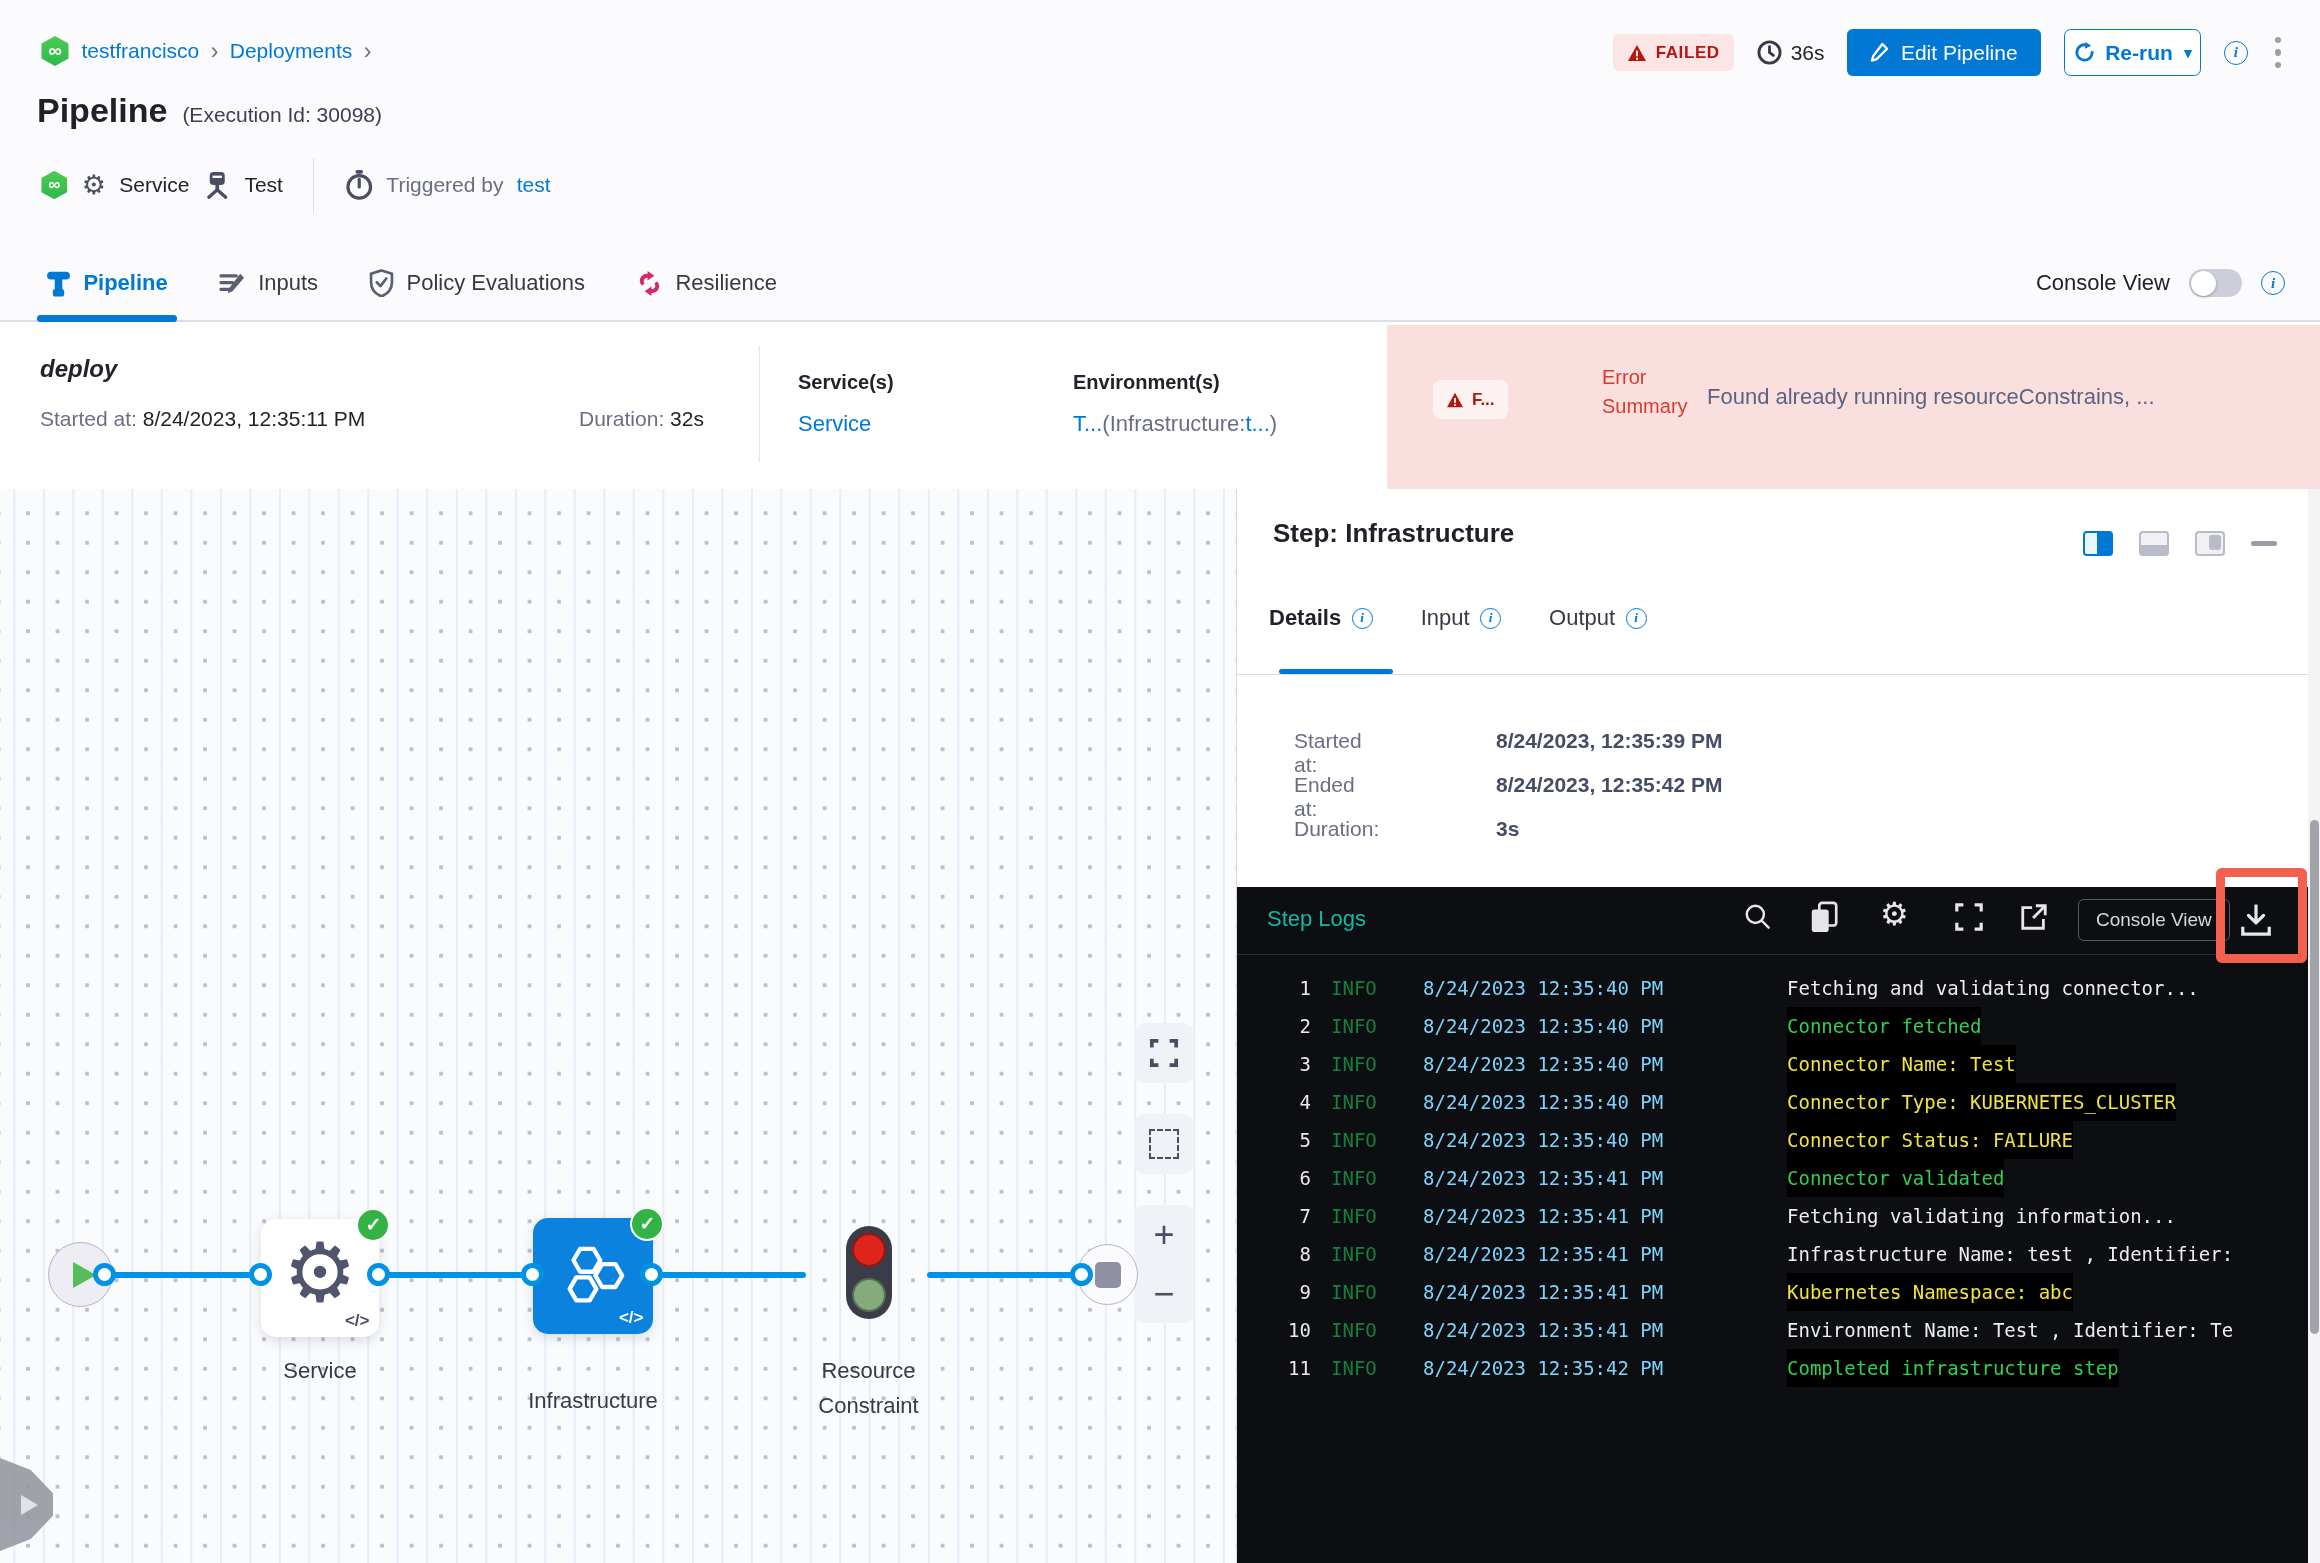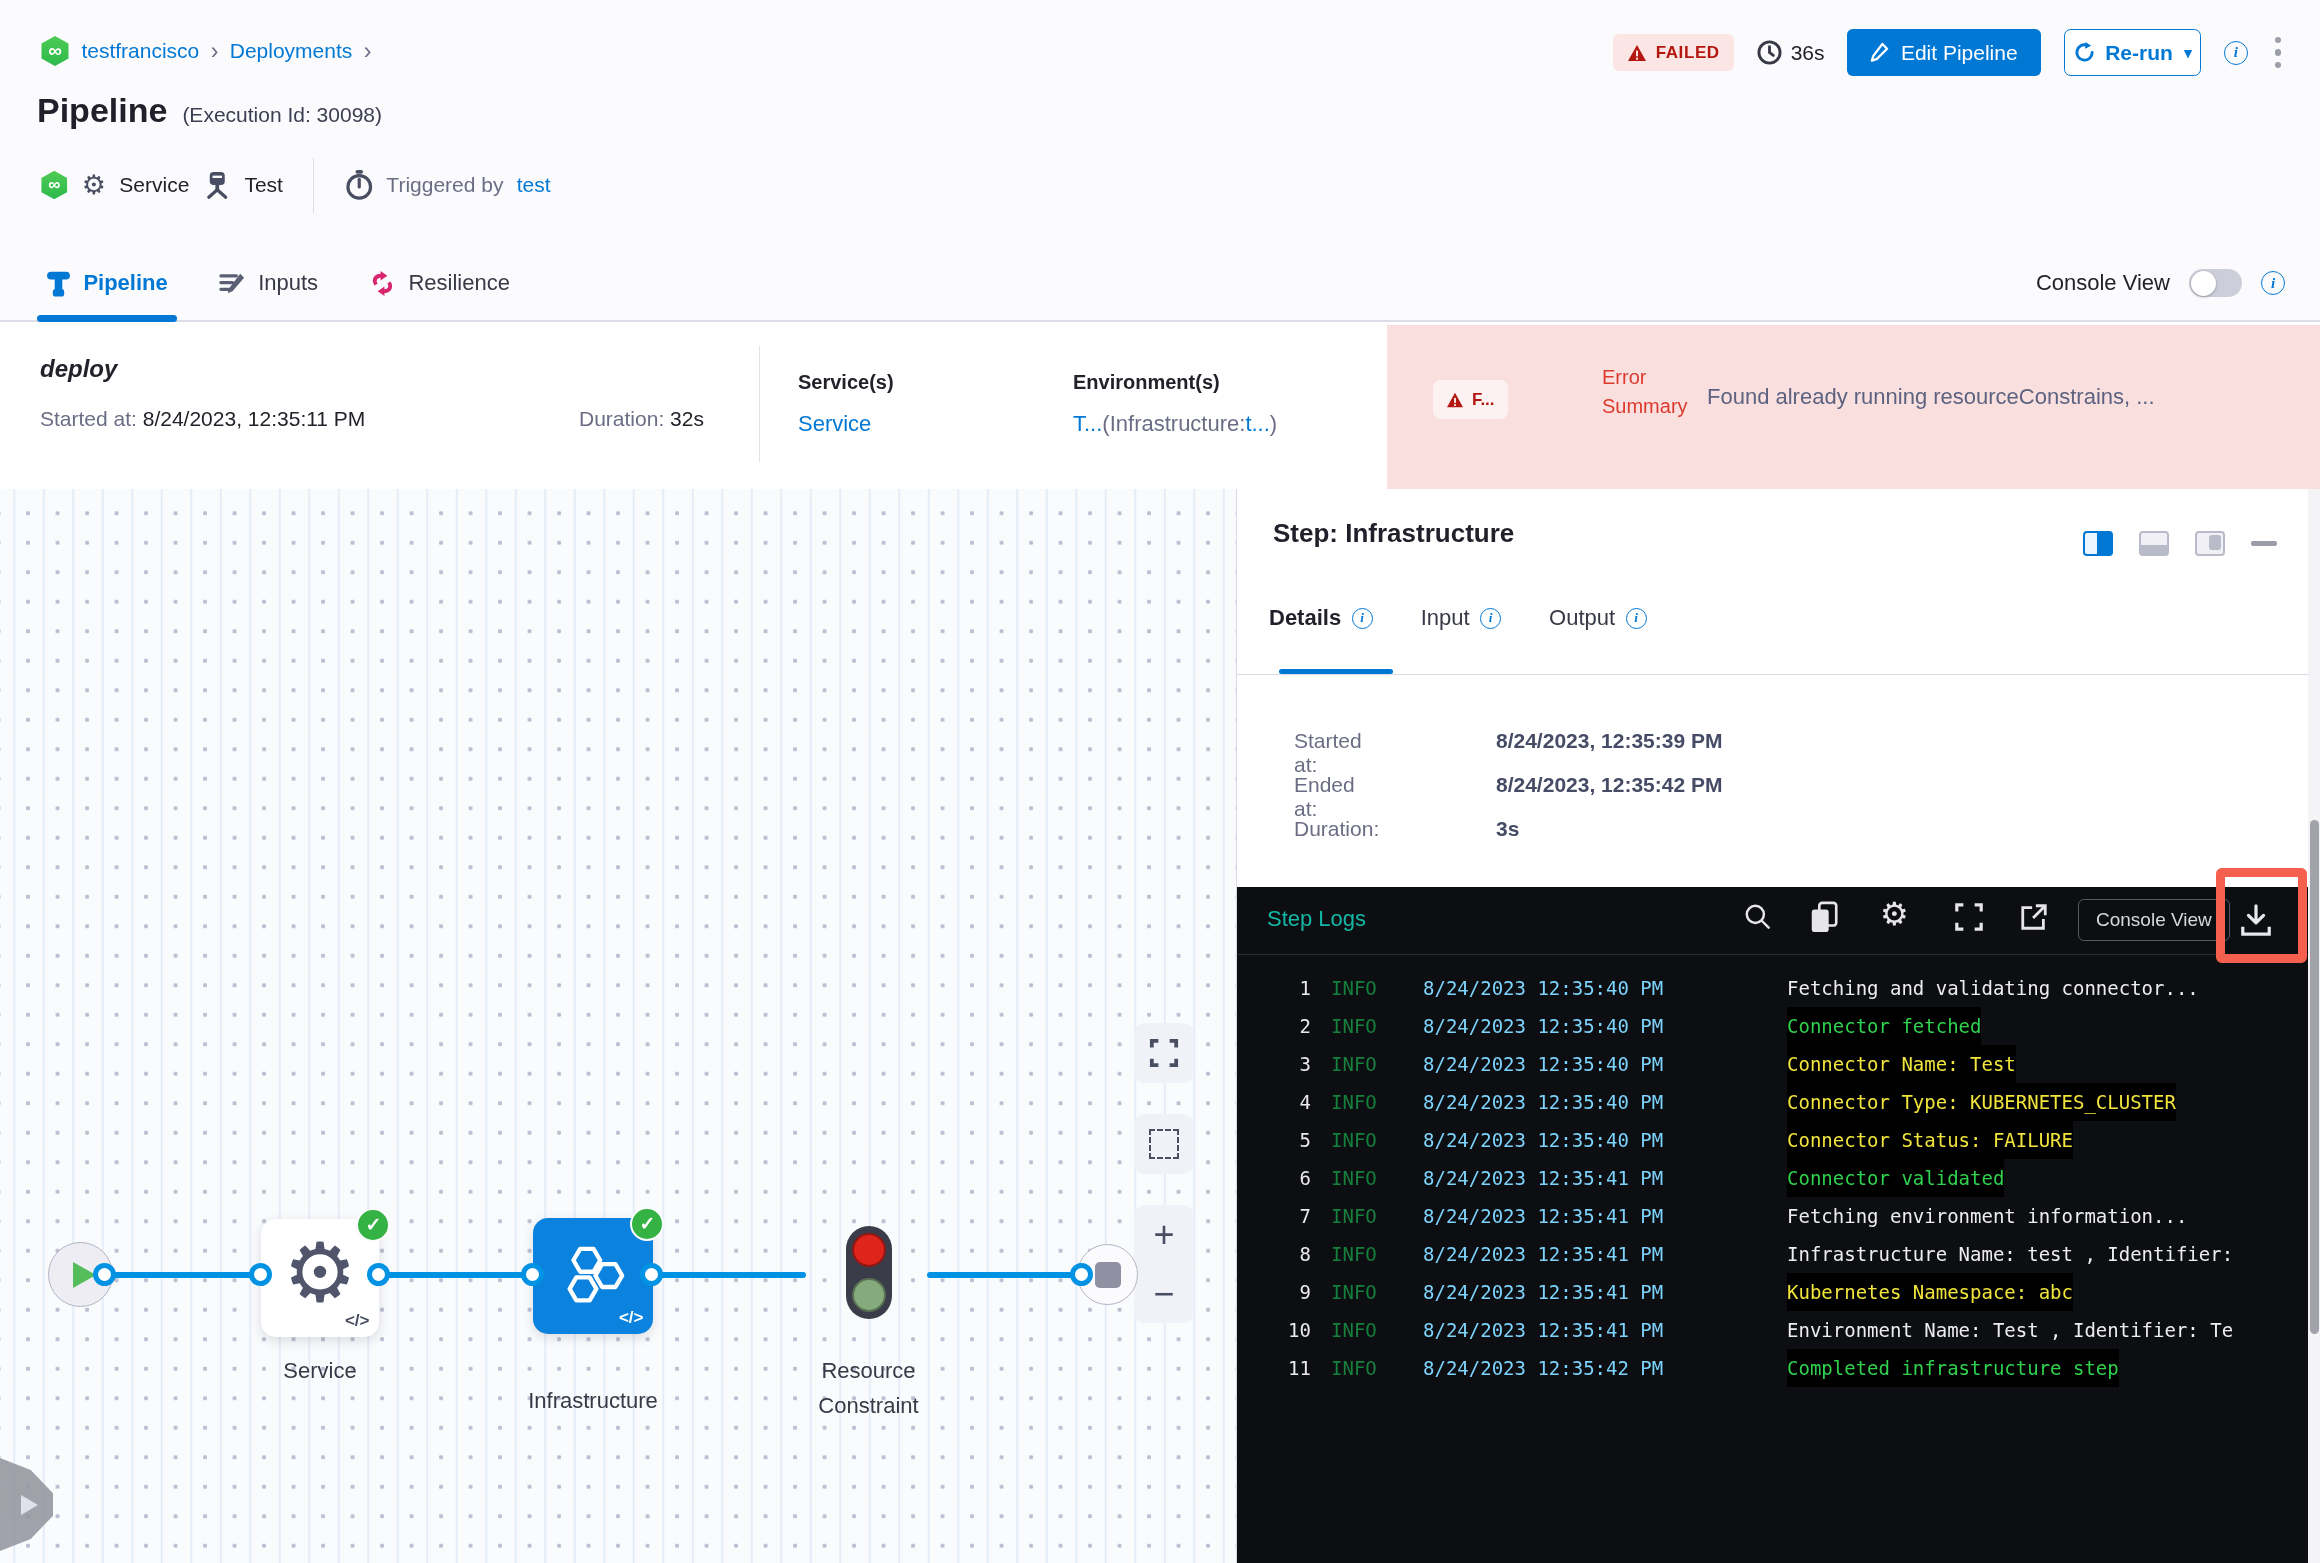--- a/index.html
+++ b/index.html
@@ -210,20 +210,27 @@
       <span>Pipeline</span>
     </div>
     <div class="tab">
       <svg width="27" height="27" viewBox="0 0 28 28">
         <path d="M2 6 h16 M2 13 h12 M2 20 h9" stroke="#5b5f74" stroke-width="3.4" stroke-linecap="round"></path>
         <path d="M22 4 L26 8 L14 22 L9 24 L10.5 19 Z" fill="#5b5f74"></path>
       </svg>
       <span>Inputs</span>
     </div>
     <div class="tab">
+      <svg width="25" height="28.5" viewBox="0 0 26 30">
+        <path d="M13 1.5 L24 5 V14 C24 22 19 26.5 13 28.8 C7 26.5 2 22 2 14 V5 Z" fill="none" stroke="#5b5f74" stroke-width="2.8"></path>
+        <path d="M8 14 L12 18 L18 10" fill="none" stroke="#5b5f74" stroke-width="2.8" stroke-linecap="round" stroke-linejoin="round"></path>
+      </svg>
+      <span>Policy Evaluations</span>
+    </div>
+    <div class="tab">
       <svg width="27" height="27" viewBox="0 0 28 28">
         <path d="M6 16 C2 12 4 4 12 4 L12 1 L19 6 L12 11 L12 8 C8 8 7 12 9 14 Z" fill="#d9246e"></path>
         <path d="M22 12 C26 16 24 24 16 24 L16 27 L9 22 L16 17 L16 20 C20 20 21 16 19 14 Z" fill="#d9246e"></path>
       </svg>
       <span>Resilience</span>
     </div>
   </div>
   <div class="tabbar-right">
     <span>Console View</span>
     <span class="toggle">
@@ -403,21 +410,21 @@
     </svg>
     <div class="logs-sep"></div>
 
     <div id="log-rows">
         <div class="log-row"><span class="log-num">1</span><span class="log-level">INFO</span><span class="log-time">8/24/2023 12:35:40 PM</span><span class="log-msg plain">Fetching and validating connector...</span></div>
         <div class="log-row"><span class="log-num">2</span><span class="log-level">INFO</span><span class="log-time">8/24/2023 12:35:40 PM</span><span class="log-msg green">Connector fetched</span></div>
         <div class="log-row"><span class="log-num">3</span><span class="log-level">INFO</span><span class="log-time">8/24/2023 12:35:40 PM</span><span class="log-msg yellow">Connector Name: Test</span></div>
         <div class="log-row"><span class="log-num">4</span><span class="log-level">INFO</span><span class="log-time">8/24/2023 12:35:40 PM</span><span class="log-msg yellow">Connector Type: KUBERNETES_CLUSTER</span></div>
         <div class="log-row"><span class="log-num">5</span><span class="log-level">INFO</span><span class="log-time">8/24/2023 12:35:40 PM</span><span class="log-msg yellow">Connector Status: FAILURE</span></div>
         <div class="log-row"><span class="log-num">6</span><span class="log-level">INFO</span><span class="log-time">8/24/2023 12:35:41 PM</span><span class="log-msg green">Connector validated</span></div>
-        <div class="log-row"><span class="log-num">7</span><span class="log-level">INFO</span><span class="log-time">8/24/2023 12:35:41 PM</span><span class="log-msg plain">Fetching environment information...</span></div>
+        <div class="log-row"><span class="log-num">7</span><span class="log-level">INFO</span><span class="log-time">8/24/2023 12:35:41 PM</span><span class="log-msg plain">Fetching validating information...</span></div>
         <div class="log-row"><span class="log-num">8</span><span class="log-level">INFO</span><span class="log-time">8/24/2023 12:35:41 PM</span><span class="log-msg plain">Infrastructure Name: test , Identifier:</span></div>
         <div class="log-row"><span class="log-num">9</span><span class="log-level">INFO</span><span class="log-time">8/24/2023 12:35:41 PM</span><span class="log-msg yellow">Kubernetes Namespace: abc</span></div>
         <div class="log-row"><span class="log-num">10</span><span class="log-level">INFO</span><span class="log-time">8/24/2023 12:35:41 PM</span><span class="log-msg plain">Environment Name: Test , Identifier: Te</span></div>
         <div class="log-row"><span class="log-num">11</span><span class="log-level">INFO</span><span class="log-time">8/24/2023 12:35:42 PM</span><span class="log-msg green">Completed infrastructure step</span></div>
       </div>
   </div>
 
   <div class="highlight-red"></div>
   <div class="panel-scroll">
       <i></i>

